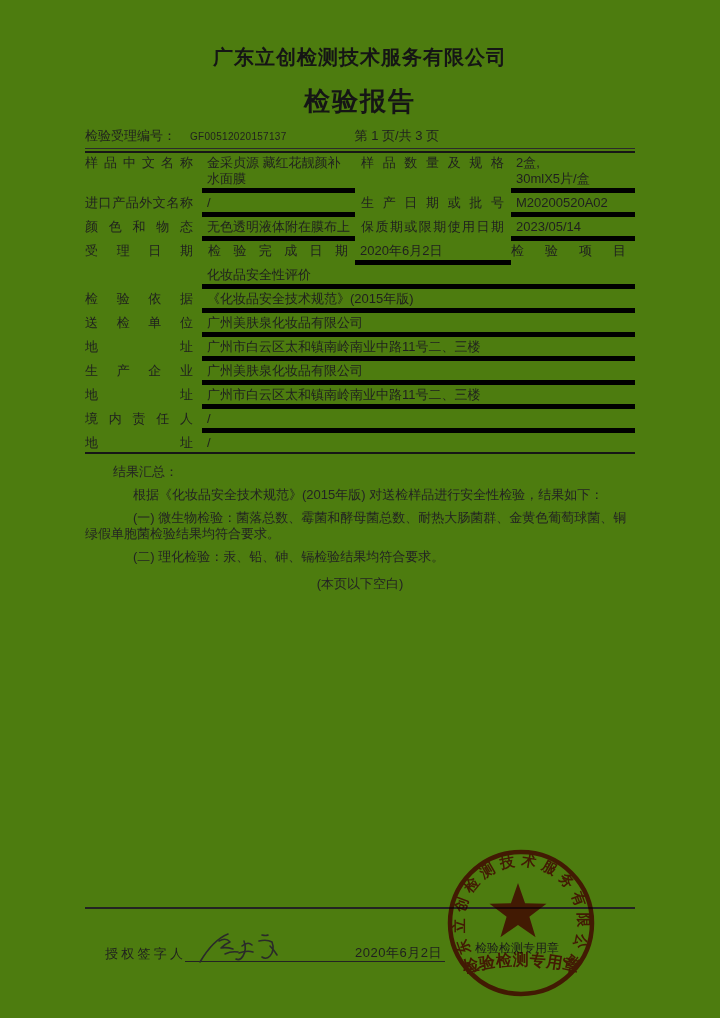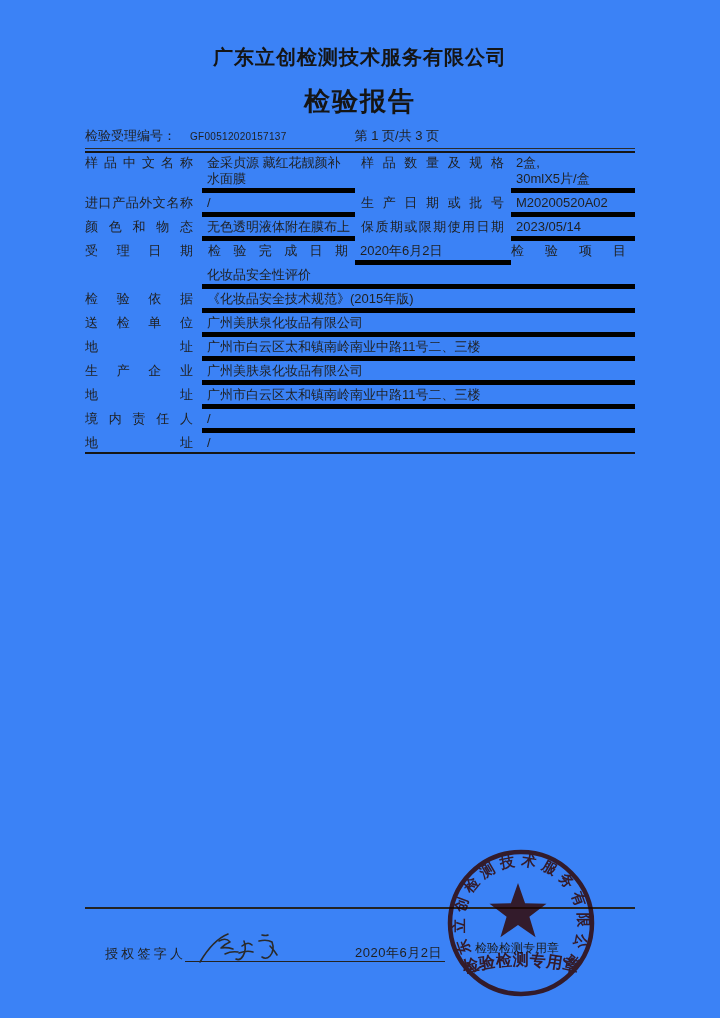--- a/index.html
+++ b/index.html
@@ -1,18 +1,18 @@
 <!DOCTYPE html>
 <html><head>
 <meta charset="utf-8">
 <style>
   * { margin:0; padding:0; box-sizing:border-box; }
   html,body { background:#ffffff; }
   .page {
-    position:relative; width:720px; height:1018px; background:#3b82f6;
+    position:relative; width:720px; height:1018px; background:#4d7c0f;
     font-family:"Liberation Sans", sans-serif; color:#1f1f1f; overflow:hidden;
   }
   .doc { position:absolute; left:85px; top:0; width:550px; }
 
   .company-title { margin-top:44px; font-size:20px; font-weight:bold; text-align:center; letter-spacing:1px; color:#151515; }
   .report-title  { margin-top:13px; font-size:26px; font-weight:bold; text-align:center; letter-spacing:2px; color:#151515; }
 
   .acc-row { display:flex; align-items:center; margin-top:8px; font-size:13px; border-bottom:1px solid #2b2b2b; padding-bottom:3px; }
   .acc-value { margin-left:14px; font-size:10px; letter-spacing:0.3px; }
   .acc-page  { margin-left:68px; }
@@ -200,20 +200,27 @@
         </div>
       <div class="cell val span3">/</div>
 
       <div class="cell lbl" data-justify="chars">
           <span>地</span>
           <span>址</span>
         </div>
       <div class="cell val span3 noline">/</div>
     </div>
 
+    <div class="results">
+      <div class="results-heading">结果汇总：</div>
+      <p class="para">根据《化妆品安全技术规范》(2015年版) 对送检样品进行安全性检验，结果如下：</p>
+      <p class="para">(一) 微生物检验：菌落总数、霉菌和酵母菌总数、耐热大肠菌群、金黄色葡萄球菌、铜绿假单胞菌检验结果均符合要求。</p>
+      <p class="para">(二) 理化检验：汞、铅、砷、镉检验结果均符合要求。</p>
+      <p class="blank-note">(本页以下空白)</p>
+    </div>
   </div>
 
   <div class="rule-line"></div>
 
   <div class="sig-row">
     <div class="signer-label" data-justify="chars">
         <span>授</span>
         <span>权</span>
         <span>签</span>
         <span>字</span>

